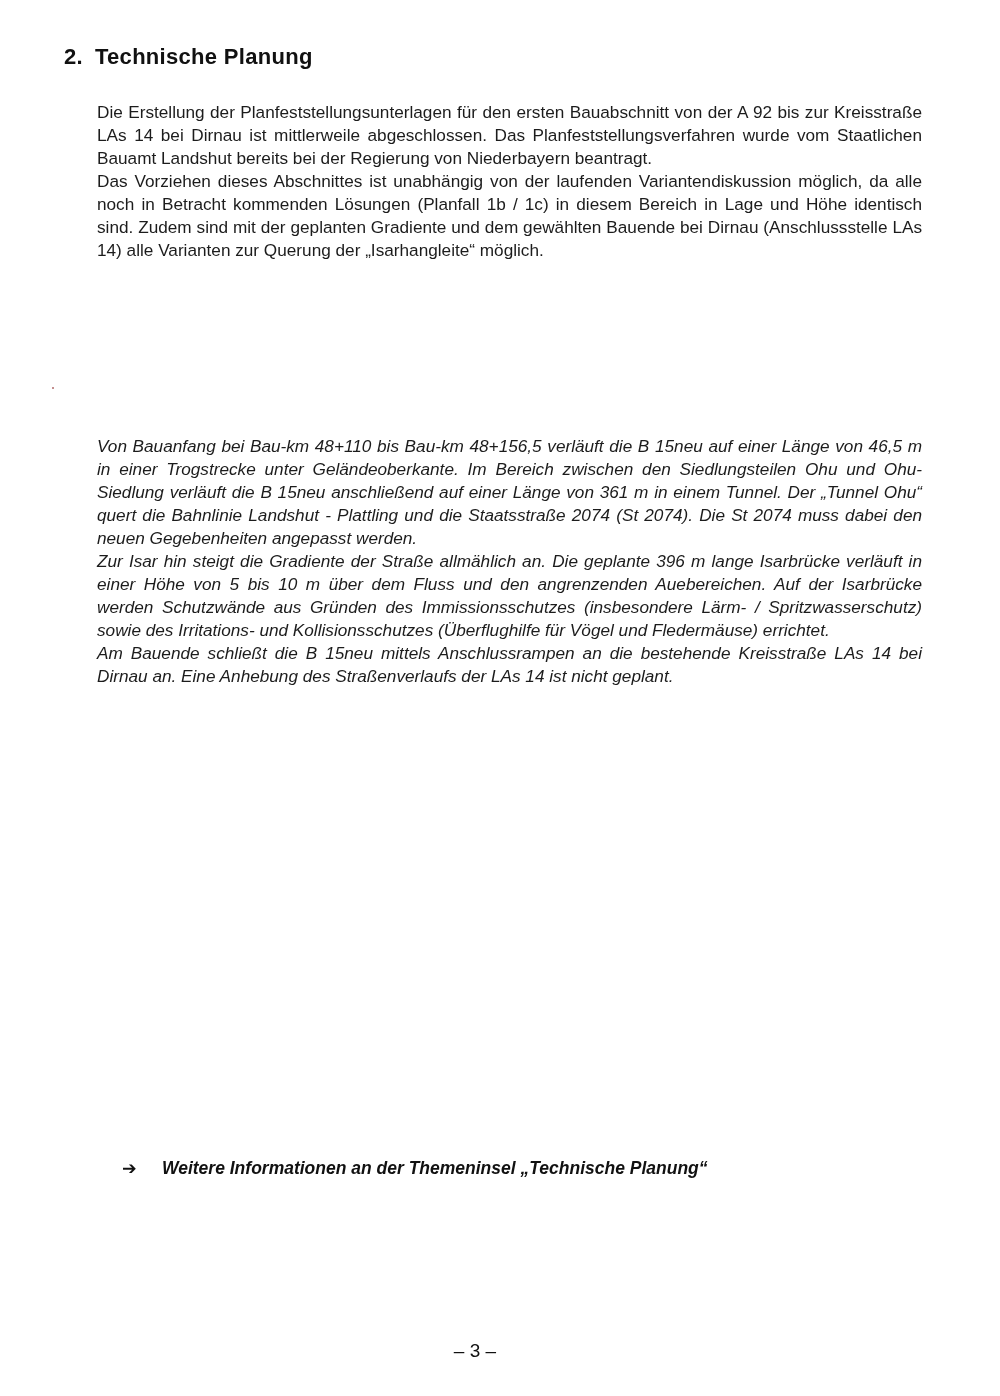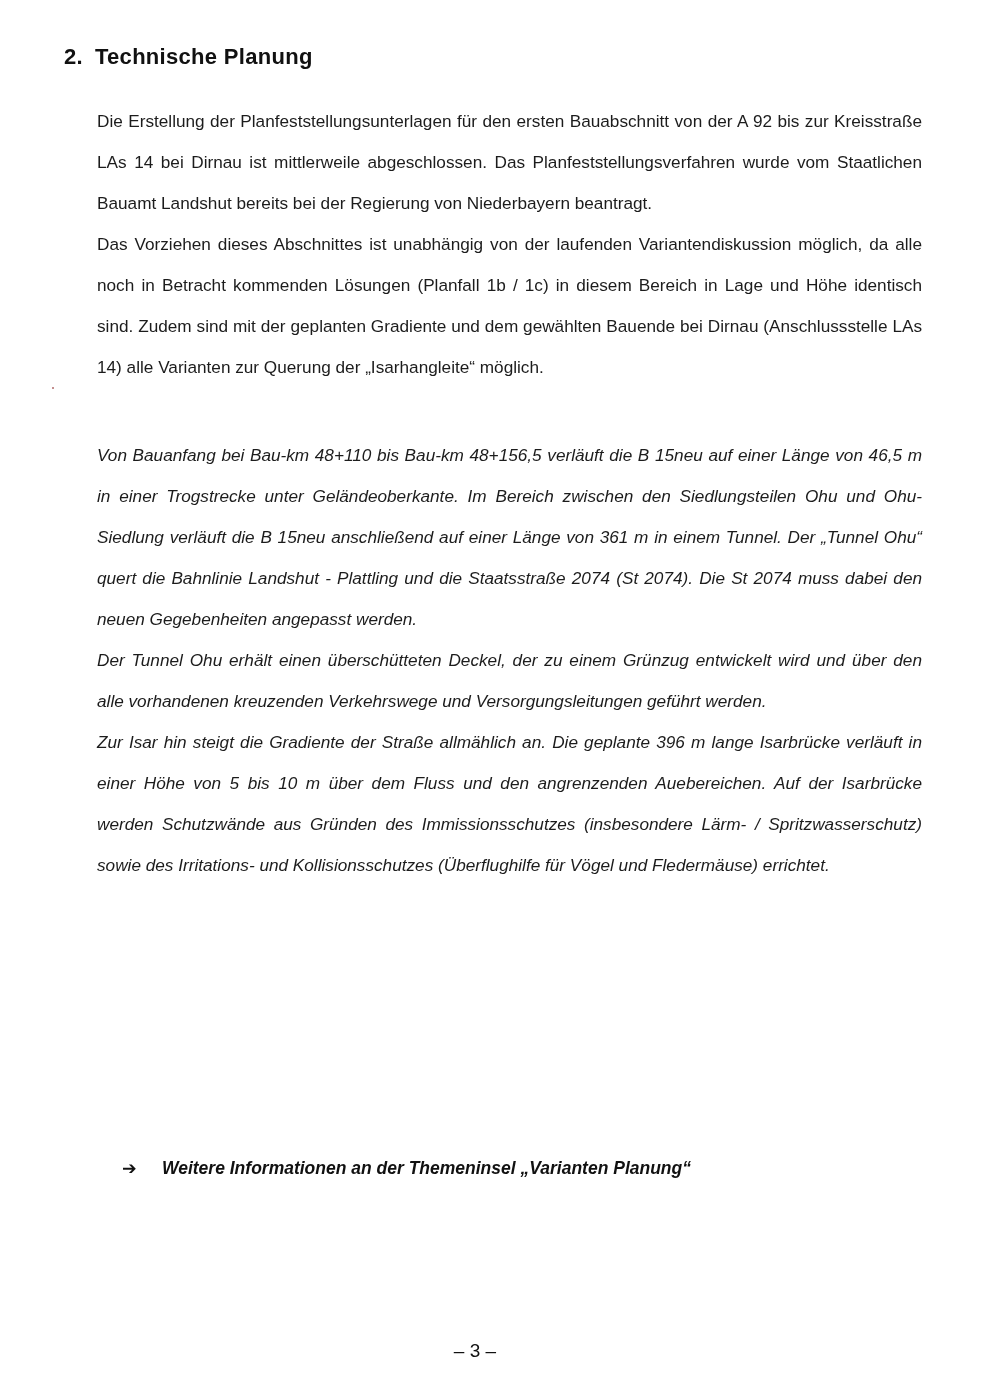--- a/index.html
+++ b/index.html
@@ -31,21 +31,21 @@
       letter-spacing: 0.3px;
       color: #111;
       margin: 0;
     }
     .heading .num { margin-right: 12px; }
     .body-text {
       position: absolute;
       left: 97px;
       width: 825px;
       font-size: 17.2px;
-      line-height: 41px;
+      line-height: 23px;
       text-align: justify;
       color: #1c1c1c;
     }
     .body-text p {
       margin: 0;
     }
     .block1 { top: 101px; }
     .block2 { top: 435px; font-style: italic; }
     .hint {
       position: absolute;
@@ -91,23 +91,23 @@
 
   <div class="body-text block1">
     <p>Die Erstellung der Planfeststellungsunterlagen für den ersten Bauabschnitt von der A 92 bis zur Kreisstraße LAs 14 bei Dirnau ist mittlerweile abgeschlossen. Das Planfeststellungsverfahren wurde vom Staatlichen Bauamt Landshut bereits bei der Regierung von Niederbayern beantragt.</p>
     <p>Das Vorziehen dieses Abschnittes ist unabhängig von der laufenden Variantendiskussion möglich, da alle noch in Betracht kommenden Lösungen (Planfall 1b / 1c) in diesem Bereich in Lage und Höhe identisch sind. Zudem sind mit der geplanten Gradiente und dem gewählten Bauende bei Dirnau (Anschlussstelle LAs 14) alle Varianten zur Querung der „Isarhangleite“ möglich.</p>
   </div>
 
   <span class="speck"></span>
 
   <div class="body-text block2">
     <p>Von Bauanfang bei Bau-km 48+110 bis Bau-km 48+156,5 verläuft die B 15neu auf einer Länge von 46,5 m in einer Trogstrecke unter Geländeoberkante. Im Bereich zwischen den Siedlungsteilen Ohu und Ohu-Siedlung verläuft die B 15neu anschließend auf einer Länge von 361 m in einem Tunnel. Der „Tunnel Ohu“ quert die Bahnlinie Landshut - Plattling und die Staatsstraße 2074 (St 2074). Die St 2074 muss dabei den neuen Gegebenheiten angepasst werden.</p>
-    <p>Der Tunnel Ohu erhält einen überschütteten Deckel, der zu einem Grünzug entwickelt wird und über den alle vorhandenen kreuzenden Verkehrswege und Versorgungsleitungen geführt werden.</p>
     <p>Zur Isar hin steigt die Gradiente der Straße allmählich an. Die geplante 396 m lange Isarbrücke verläuft in einer Höhe von 5 bis 10 m über dem Fluss und den angrenzenden Auebereichen. Auf der Isarbrücke werden Schutzwände aus Gründen des Immissionsschutzes (insbesondere Lärm- / Spritzwasserschutz) sowie des Irritations- und Kollisionsschutzes (Überflughilfe für Vögel und Fledermäuse) errichtet.</p>
+    <p>Am Bauende schließt die B 15neu mittels Anschlussrampen an die bestehende Kreisstraße LAs 14 bei Dirnau an. Eine Anhebung des Straßenverlaufs der LAs 14 ist nicht geplant.</p>
   </div>
 
   <div class="hint">
-    <span class="arrow">➔</span><span>Weitere Informationen an der Themeninsel „Varianten Planung“</span>
+    <span class="arrow">➔</span><span>Weitere Informationen an der Themeninsel „Technische Planung“</span>
   </div>
 
   <div class="page-number">– 3 –</div>
 
 </div>
 
 </body></html>

